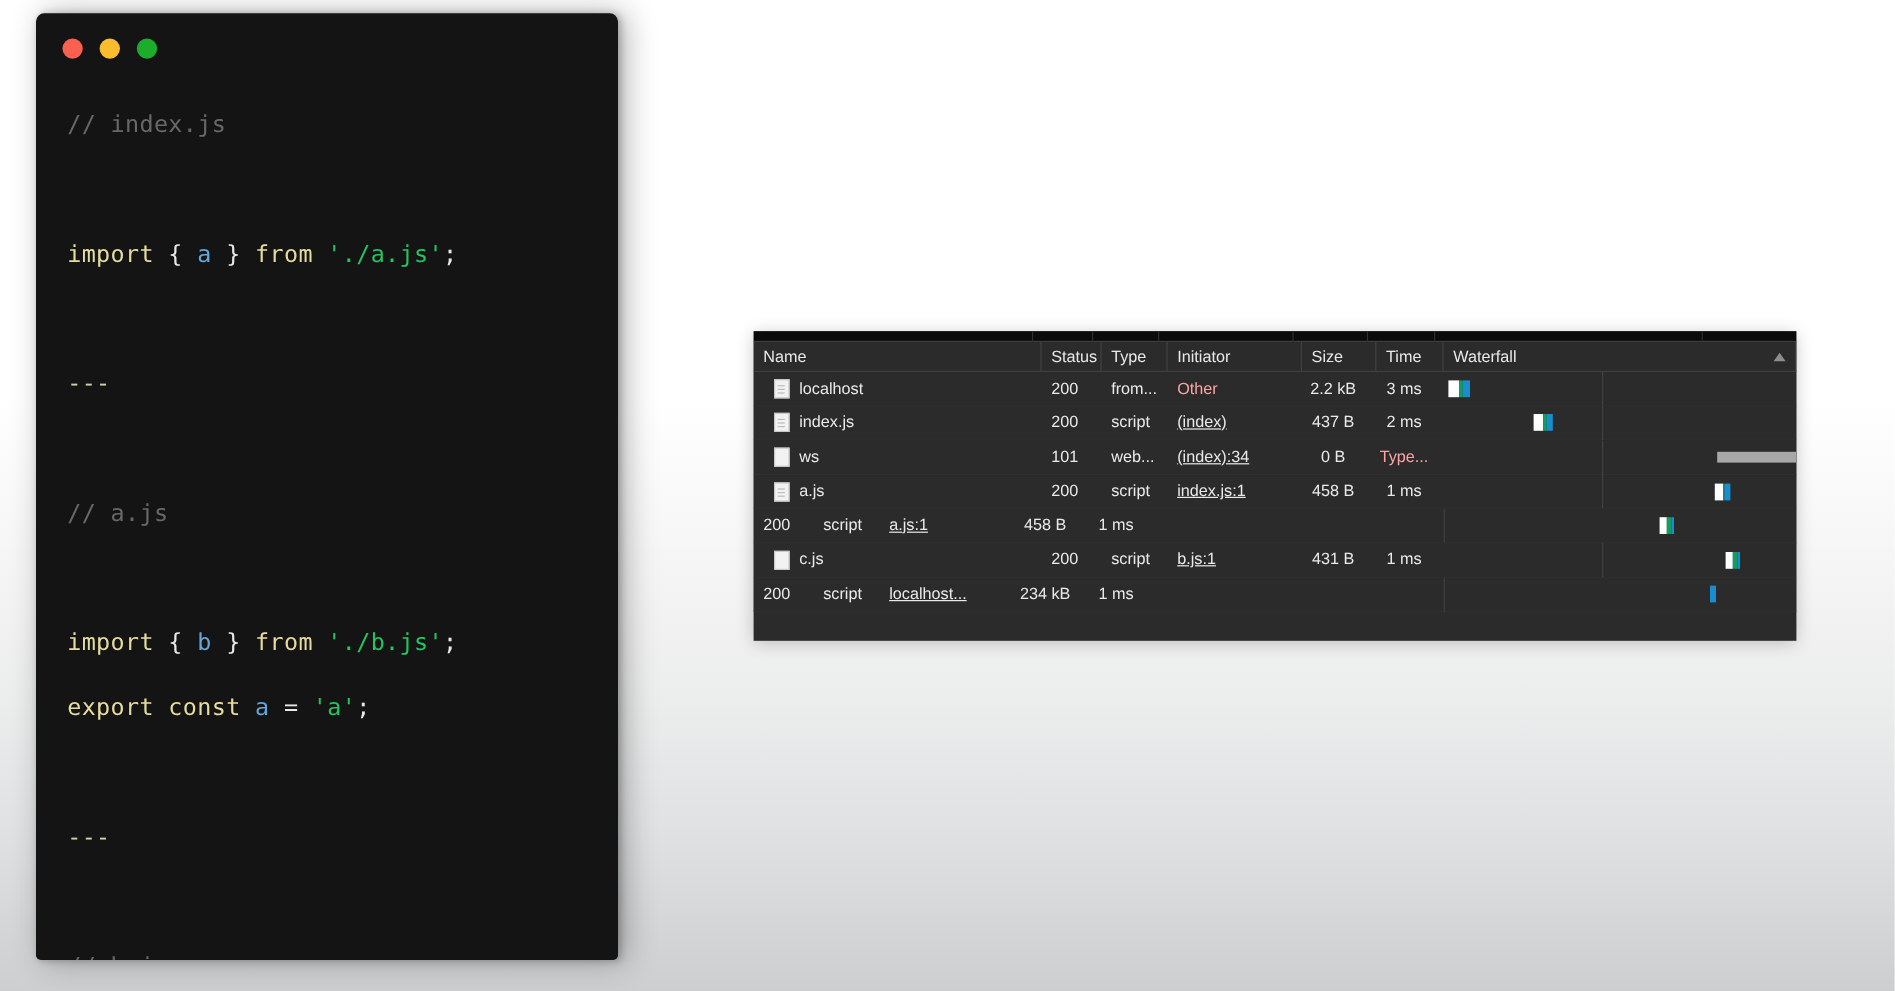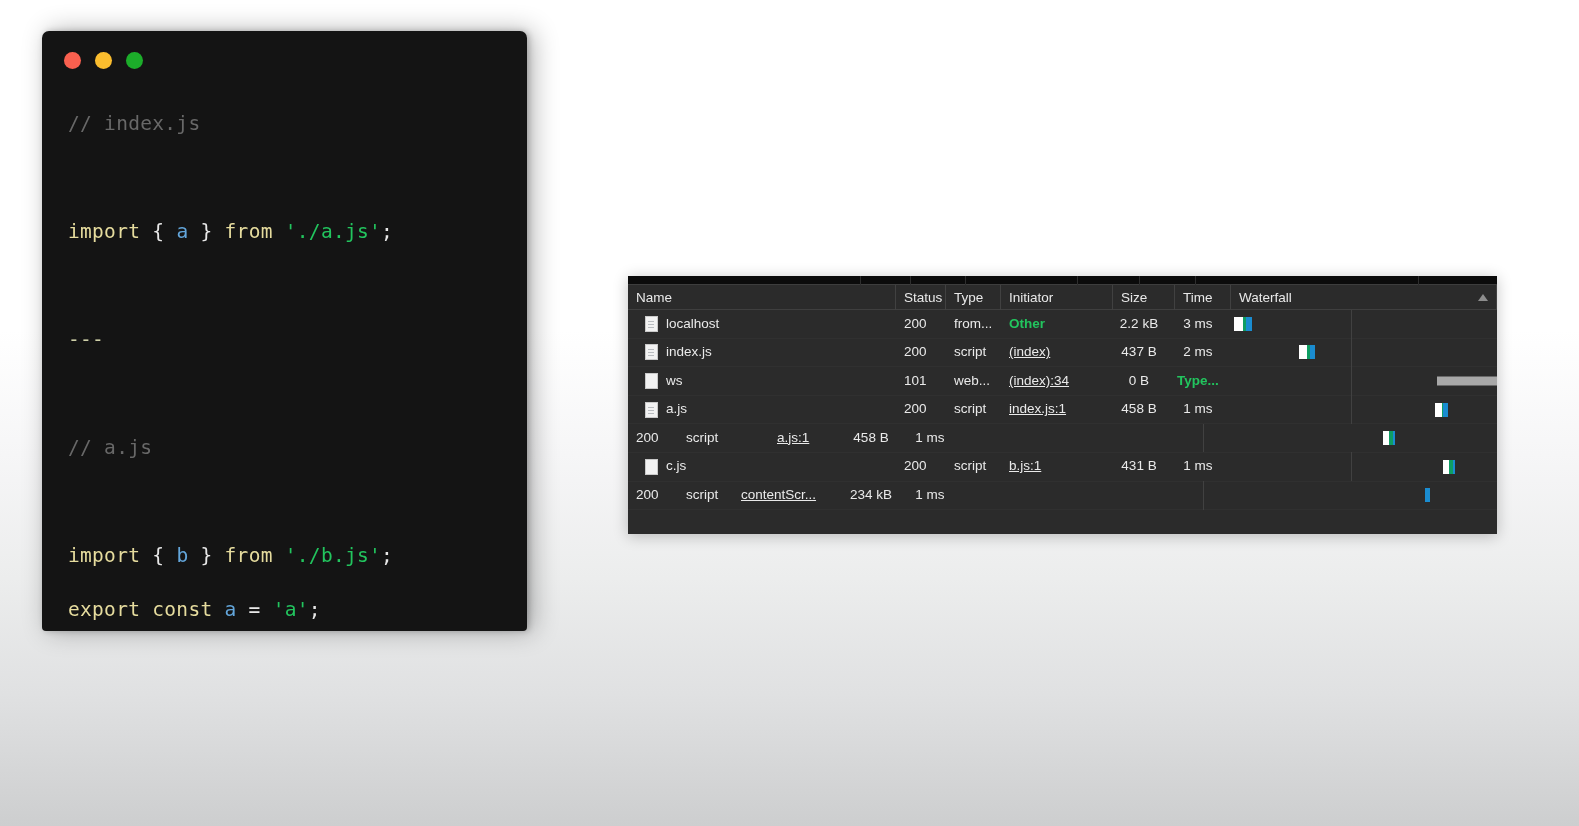--- a/index.html
+++ b/index.html
@@ -27,29 +27,28 @@
         #f6f6f7 55%,
         #eceded 70%,
         #e0e1e2 84%,
         #d3d4d5 95%,
         #cdcecf 100%);
   }
 
   
   .code-window {
     position: absolute;
-    left: 42px;
+    left: 30px;
     top: 11px;
     width: 485px;
-    height: 600px;
+    height: 789px;
     background: #141414;
     border-radius: 7px 7px 4px 4px;
     box-shadow: 6px 0 26px rgba(0,0,0,0.30), 2px 0 6px rgba(0,0,0,0.22);
     overflow: hidden;
-    margin-top: 20px;
   }
 
   .titlebar {
     height: 58px;
     display: flex;
     align-items: center;
     padding-left: 22px;
     gap: 14px;
   }
   .dot {
@@ -152,25 +151,25 @@
   .net-row .cell {
     height: 28.6px;
     line-height: 28.6px;
     padding-left: 8px;
     overflow: hidden;
     white-space: nowrap;
     font-size: 13.5px;
     color: #eaeaea;
   }
   .cell.num { text-align: center; padding-right: 10px; padding-left: 0; }
-  .cell.dim { color: #22c55e; font-weight: bold; }
+  .cell.dim { color: #fca5a5; }
   .cell.waterfall { padding-left: 0; position: relative; }
 
   
-  .c-name      { width: 268px; display: flex; align-items: center; gap: 8px; }
+  .c-name      { width: 240px; display: flex; align-items: center; gap: 8px; }
   .c-status    { width: 50px; }
   .c-type      { width: 55px; }
   .c-initiator { width: 112px; }
   .c-size      { width: 62px; }
   .c-time      { width: 56px; }
   .c-wf        { flex: 1 1 auto; }
 
   .file-icon {
     width: 13px;
     height: 16px;
@@ -350,21 +349,21 @@
               <span class="wf-wait" style="width: 7px;"></span>
               <span class="wf-green" style="width: 1px;"></span>
               <span class="wf-blue" style="width: 5px;"></span>
             </div>
           </div>
         </div>
       </div>
       <div class="net-row">
         <div class="cell c-status">200</div>
         <div class="cell c-type">script</div>
-        <div class="cell c-initiator"><span style="text-decoration: underline; margin-left: 36px;">a.js:1</span></div>
+        <div class="cell c-initiator"><span style="text-decoration: underline;">a.js:1</span></div>
         <div class="cell c-size num">458 B</div>
         <div class="cell c-time num">1 ms</div>
         <div class="cell c-wf waterfall">
           <div class="wf-track">
             <div class="wf-divider" style="left: 45%;"></div>
             <div class="wf-bar" style="left: 78.6%;">
               <span class="wf-wait" style="width: 6px;"></span>
               <span class="wf-green" style="width: 4px;"></span>
               <span class="wf-blue" style="width: 2px;"></span>
             </div>
@@ -388,21 +387,21 @@
               <span class="wf-wait" style="width: 6px;"></span>
               <span class="wf-green" style="width: 4px;"></span>
               <span class="wf-blue" style="width: 2px;"></span>
             </div>
           </div>
         </div>
       </div>
       <div class="net-row">
         <div class="cell c-status">200</div>
         <div class="cell c-type">script</div>
-        <div class="cell c-initiator"><span style="text-decoration: underline;">contentScr...</span></div>
+        <div class="cell c-initiator"><span style="text-decoration: underline;">localhost...</span></div>
         <div class="cell c-size num">234 kB</div>
         <div class="cell c-time num">1 ms</div>
         <div class="cell c-wf waterfall">
           <div class="wf-track">
             <div class="wf-divider" style="left: 45%;"></div>
             <div class="wf-bar" style="left: 86.5%;">
               <span class="wf-blue" style="width: 5px;"></span>
             </div>
           </div>
         </div>

